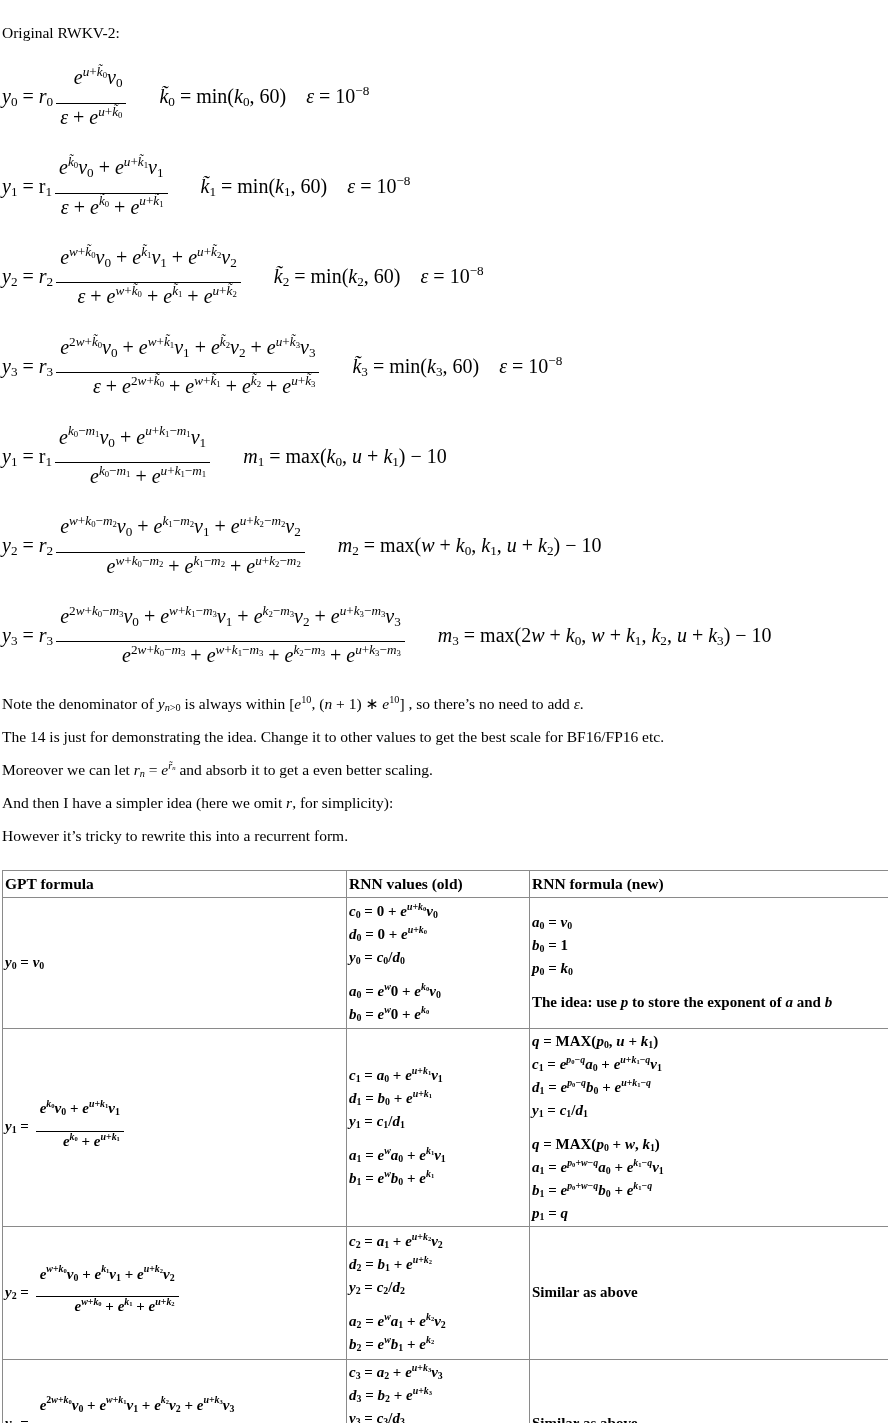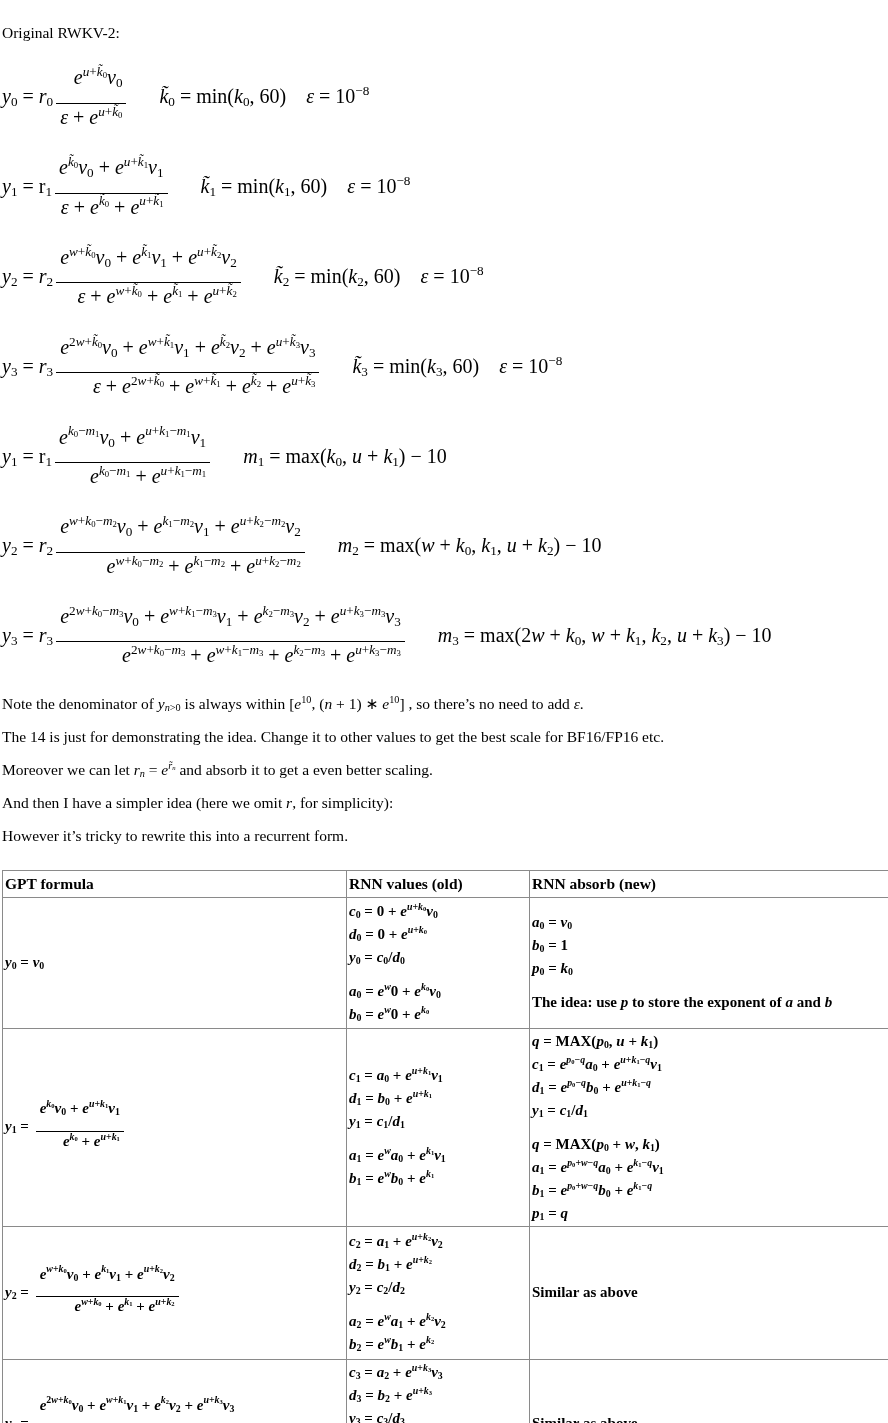--- a/index.html
+++ b/index.html
@@ -52,21 +52,21 @@
   <table>
     <colgroup>
       <col style="width:344px;">
         <col style="width:183px;">
         <col style="width:359px;">
     </colgroup>
     <thead>
       <tr>
         <th>GPT formula</th>
         <th>RNN values (old)</th>
-        <th>RNN absorb (new)</th>
+        <th>RNN formula (new)</th>
       </tr>
     </thead>
     <tbody>
       <tr class="r0">
         <td class="cell-single">
             <div class="math-line"><i>y</i><sub>0</sub> = <i>v</i><sub>0</sub></div>
           </td>
         <td>
             <div>
               <div class="math-line"><i>c</i><sub>0</sub> = 0 + <i>e</i><sup><i>u</i>+<i>k</i><sub>0</sub></sup><i>v</i><sub>0</sub></div>

